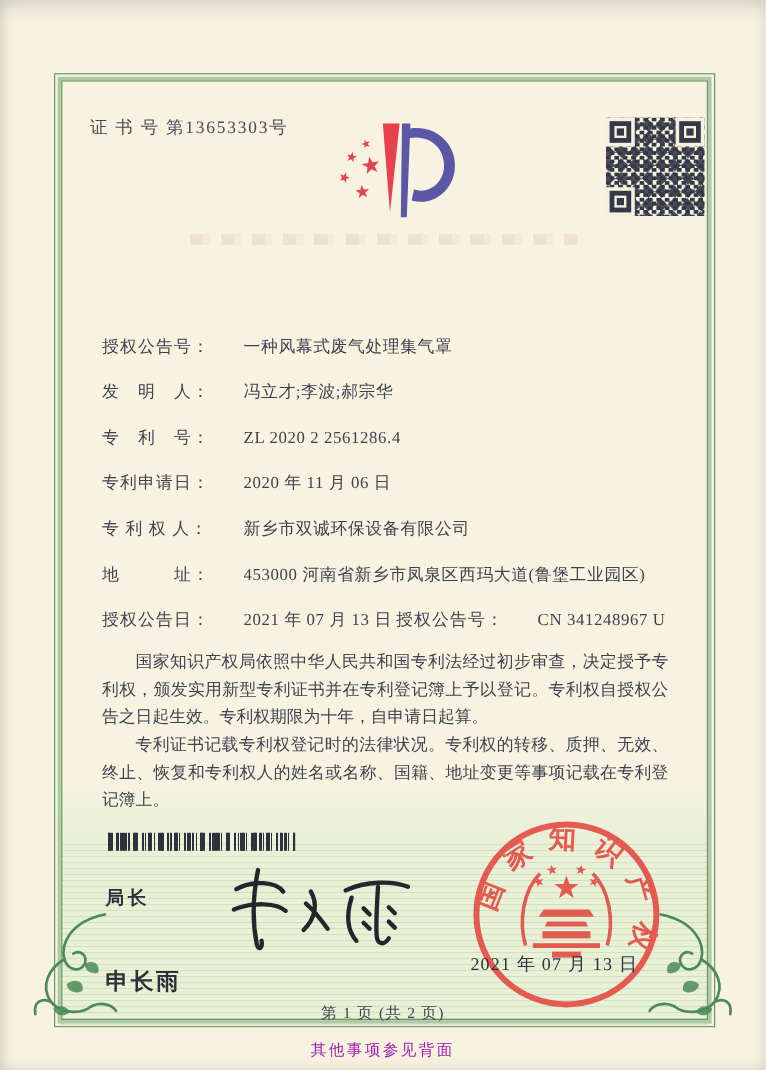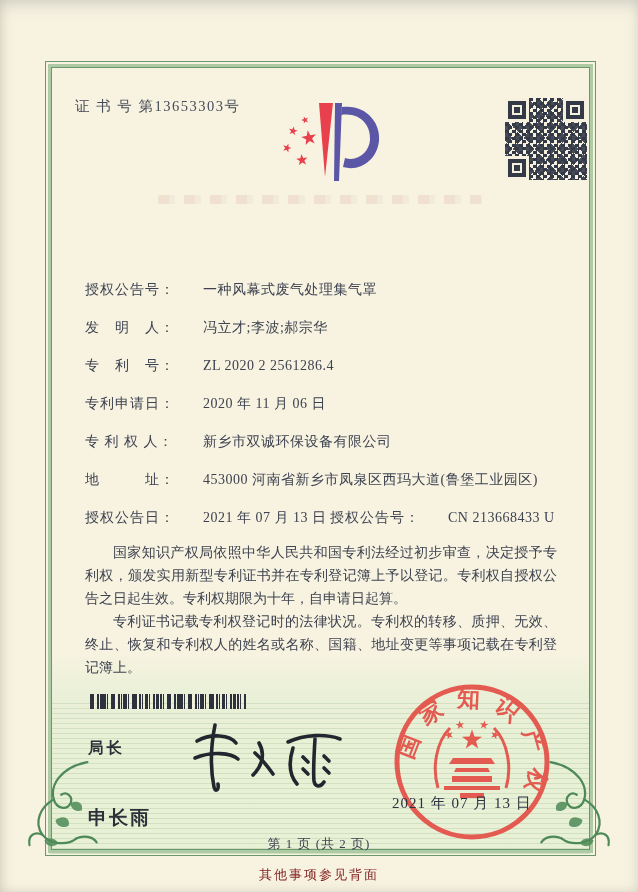--- a/index.html
+++ b/index.html
@@ -82,21 +82,21 @@
   .sign-title{position:absolute;left:88px;top:738px;z-index:2;font-family:"Liberation Sans","DejaVu Sans",sans-serif;font-weight:600;font-size:15.5px;letter-spacing:3px;color:#2c3038;}
   .sign-name{position:absolute;left:88px;top:771px;z-index:2;font-family:"Liberation Sans","DejaVu Sans",sans-serif;font-weight:700;font-size:19px;letter-spacing:2px;color:#2c3038;margin-top:34px;}
   .signature{position:absolute;left:185px;top:715px;z-index:2;}
   .seal{position:absolute;left:390px;top:680px;z-index:2;opacity:.88;}
   .seal-ring-text{font-family:"Liberation Sans","DejaVu Sans",sans-serif;font-size:23px;font-weight:bold;letter-spacing:13px;fill:#e4473f;}
   .seal-date{
     position:absolute;left:392px;top:794px;width:170px;z-index:3;
     font-size:15px;letter-spacing:1px;color:#2d3140;
   }
   .page-info{position:absolute;left:0;top:835px;width:100%;text-align:center;z-index:2;font-size:13px;color:#3d4250;letter-spacing:1px;}
-  .back-note{position:absolute;left:0;top:866px;width:100%;text-align:center;z-index:2;font-size:13px;color:#7f1d1d;letter-spacing:2px;}
+  .back-note{position:absolute;left:0;top:866px;width:100%;text-align:center;z-index:2;font-size:13px;color:#a21caf;letter-spacing:2px;}
 </style>
 </head>
 <body>
 
 <div class="page">
 
   <div class="green-band"></div>
   <div class="band-lines"></div>
 
   <div class="frame">
@@ -187,21 +187,21 @@
       <span class="fvalue">新乡市双诚环保设备有限公司</span>
     </div>
     <div class="frow">
       <span class="flabel">地　　　址：</span>
       <span class="fvalue">453000 河南省新乡市凤泉区西玛大道(鲁堡工业园区)</span>
     </div>
     <div class="frow grant">
       <span class="flabel">授权公告日：</span>
       <span class="fvalue fvalue1">2021 年 07 月 13 日</span>
       <span class="flabel2">授权公告号：</span>
-      <span class="fvalue">CN 213668433 U</span>
+      <span class="fvalue">CN 341248967 U</span>
     </div>
   </div>
 
   <div class="bodytext">
     <p>国家知识产权局依照中华人民共和国专利法经过初步审查，决定授予专利权，颁发实用新型专利证书并在专利登记簿上予以登记。专利权自授权公告之日起生效。专利权期限为十年，自申请日起算。</p>
     <p>专利证书记载专利权登记时的法律状况。专利权的转移、质押、无效、终止、恢复和专利权人的姓名或名称、国籍、地址变更等事项记载在专利登记簿上。</p>
   </div>
 
   <div class="barcode"></div>
 

